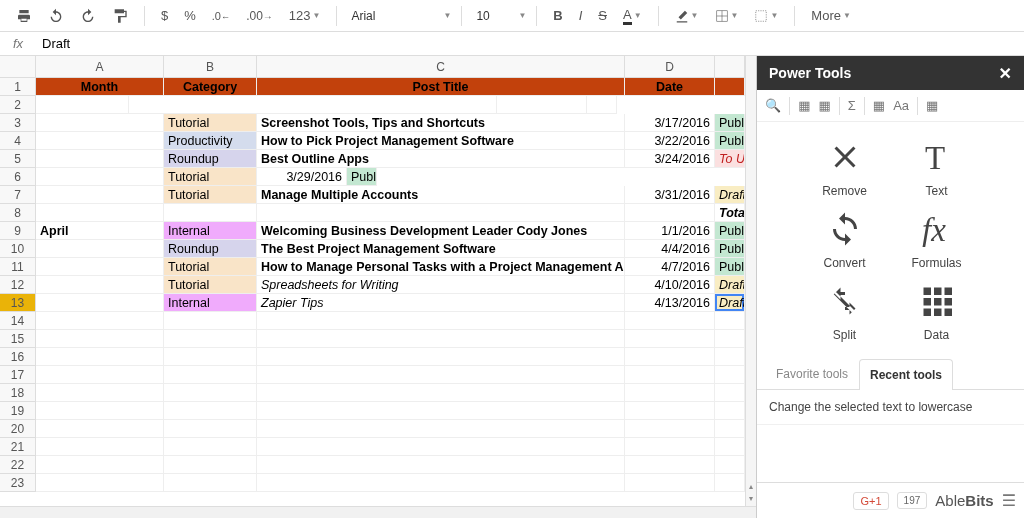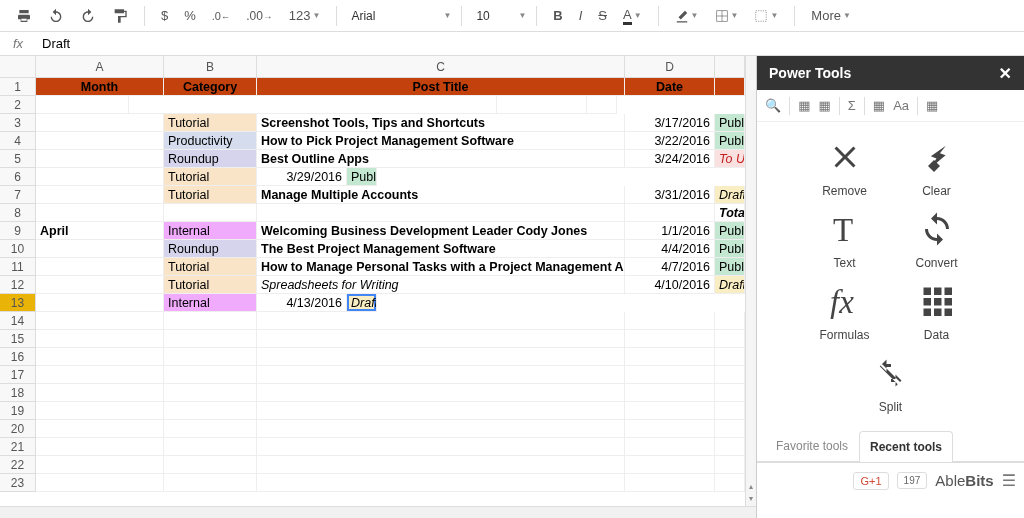--- a/index.html
+++ b/index.html
@@ -261,20 +261,21 @@
               <div class="cell cA"></div>
               <div class="cell cB bg-tut">Tutorial</div>
               <div class="cell cC italic">Spreadsheets for Writing</div>
               <div class="cell cD rgt">4/10/2016</div>
               <div class="cell cE bg-draft italic">Draft</div>
             </div>
             <div class="cell-row">
               <div class="rh sel">13</div>
               <div class="cell cA"></div>
               <div class="cell cB bg-int">Internal</div>
+              <div class="cell cC italic">Zapier Tips</div>
               <div class="cell cD rgt">4/13/2016</div>
               <div class="cell cE bg-draft italic sel-cell">Draft</div>
             </div>
             <div class="cell-row">
               <div class="rh">14</div>
               <div class="cell cA"></div>
               <div class="cell cB"></div>
               <div class="cell cC"></div>
               <div class="cell cD rgt"></div>
               <div class="cell cE"></div>
@@ -384,79 +385,75 @@
           <div class="tool-icon">
             <svg width="36" height="36" viewBox="0 0 24 24" fill="#444">
               <path d="M19 6.41L17.59 5 12 10.59 6.41 5 5 6.41 10.59 12 5 17.59 6.41 19 12 13.41 17.59 19 19 17.59 13.41 12z"></path>
             </svg>
           </div>
           <div class="tool-label">Remove</div>
         </div>
         <div class="tool">
           <div class="tool-icon">
             <svg width="36" height="36" viewBox="0 0 24 24" fill="#444">
-              <path d="M15 3l-2 6h4l-7 12 2-8H8l7-10z" transform="rotate(20 12 12)"></path>
-              <path d="M6 18l4-4 4 4-4 4z"></path>
-            </svg>
-          </div>
-          <div class="tool-label">Clear</div>
-        </div>
-        <div class="tool">
-          <div class="tool-icon">
-            <svg width="36" height="36" viewBox="0 0 24 24" fill="#444">
               <text x="4" y="20" font-size="22" font-family="serif">T</text>
             </svg>
           </div>
           <div class="tool-label">Text</div>
         </div>
         <div class="tool">
           <div class="tool-icon">
             <svg width="36" height="36" viewBox="0 0 24 24" fill="#444">
               <path d="M12 4V1L8 5l4 4V6c3.3 0 6 2.7 6 6h2c0-4.4-3.6-8-8-8zm0 14c-3.3 0-6-2.7-6-6H4c0 4.4 3.6 8 8 8v3l4-4-4-4v3z"></path>
             </svg>
           </div>
           <div class="tool-label">Convert</div>
         </div>
         <div class="tool">
           <div class="tool-icon">
             <svg width="36" height="36" viewBox="0 0 24 24" fill="#444">
               <text x="2" y="20" font-size="22" font-style="italic" font-family="serif">fx</text>
             </svg>
           </div>
           <div class="tool-label">Formulas</div>
+        </div>
+        <div class="tool">
+          <div class="tool-icon">
+            <svg width="36" height="36" viewBox="0 0 24 24" fill="#444">
+              <path d="M9 3L5 7l4 4V8h3V6H9V3zm6 18l4-4-4-4v3h-3v2h3v3zM6 6l12 12-1.5 1.5L4.5 7.5 6 6z"></path>
+            </svg>
+          </div>
+          <div class="tool-label">Split</div>
         </div>
         <div class="tool">
           <div class="tool-icon">
             <svg width="36" height="36" viewBox="0 0 24 24" fill="#444">
               <rect x="3" y="3" width="5" height="5"></rect>
               <rect x="10" y="3" width="5" height="5"></rect>
               <rect x="17" y="3" width="5" height="5"></rect>
               <rect x="3" y="10" width="5" height="5"></rect>
               <rect x="10" y="10" width="5" height="5"></rect>
               <rect x="17" y="10" width="5" height="5"></rect>
               <rect x="3" y="17" width="5" height="5"></rect>
               <rect x="10" y="17" width="5" height="5"></rect>
               <rect x="17" y="17" width="5" height="5"></rect>
             </svg>
           </div>
           <div class="tool-label">Data</div>
         </div>
-        <div class="tool">
-          <div class="tool-icon">
-            <svg width="36" height="36" viewBox="0 0 24 24" fill="#444">
-              <path d="M9 3L5 7l4 4V8h3V6H9V3zm6 18l4-4-4-4v3h-3v2h3v3zM6 6l12 12-1.5 1.5L4.5 7.5 6 6z"></path>
-            </svg>
-          </div>
-          <div class="tool-label">Split</div>
-        </div>
       </div>
     <div class="tabs">
       <div class="tab">Favorite tools</div>
       <div class="tab active">Recent tools</div>
     </div>
+    <div class="recent-list" id="recent-list">
+        <div class="recent-item">
+          <span>Change the selected text to lowercase</span>
+        </div>
+      </div>
     <div class="panel-ftr">
       <span class="gplus">G+1</span>
       <span class="gcount">197</span>
       <span class="brand"><span>Able</span><b>Bits</b></span>
       <span class="menu-icon">☰</span>
     </div>
   </div>
 </div>
 
 </body></html>

